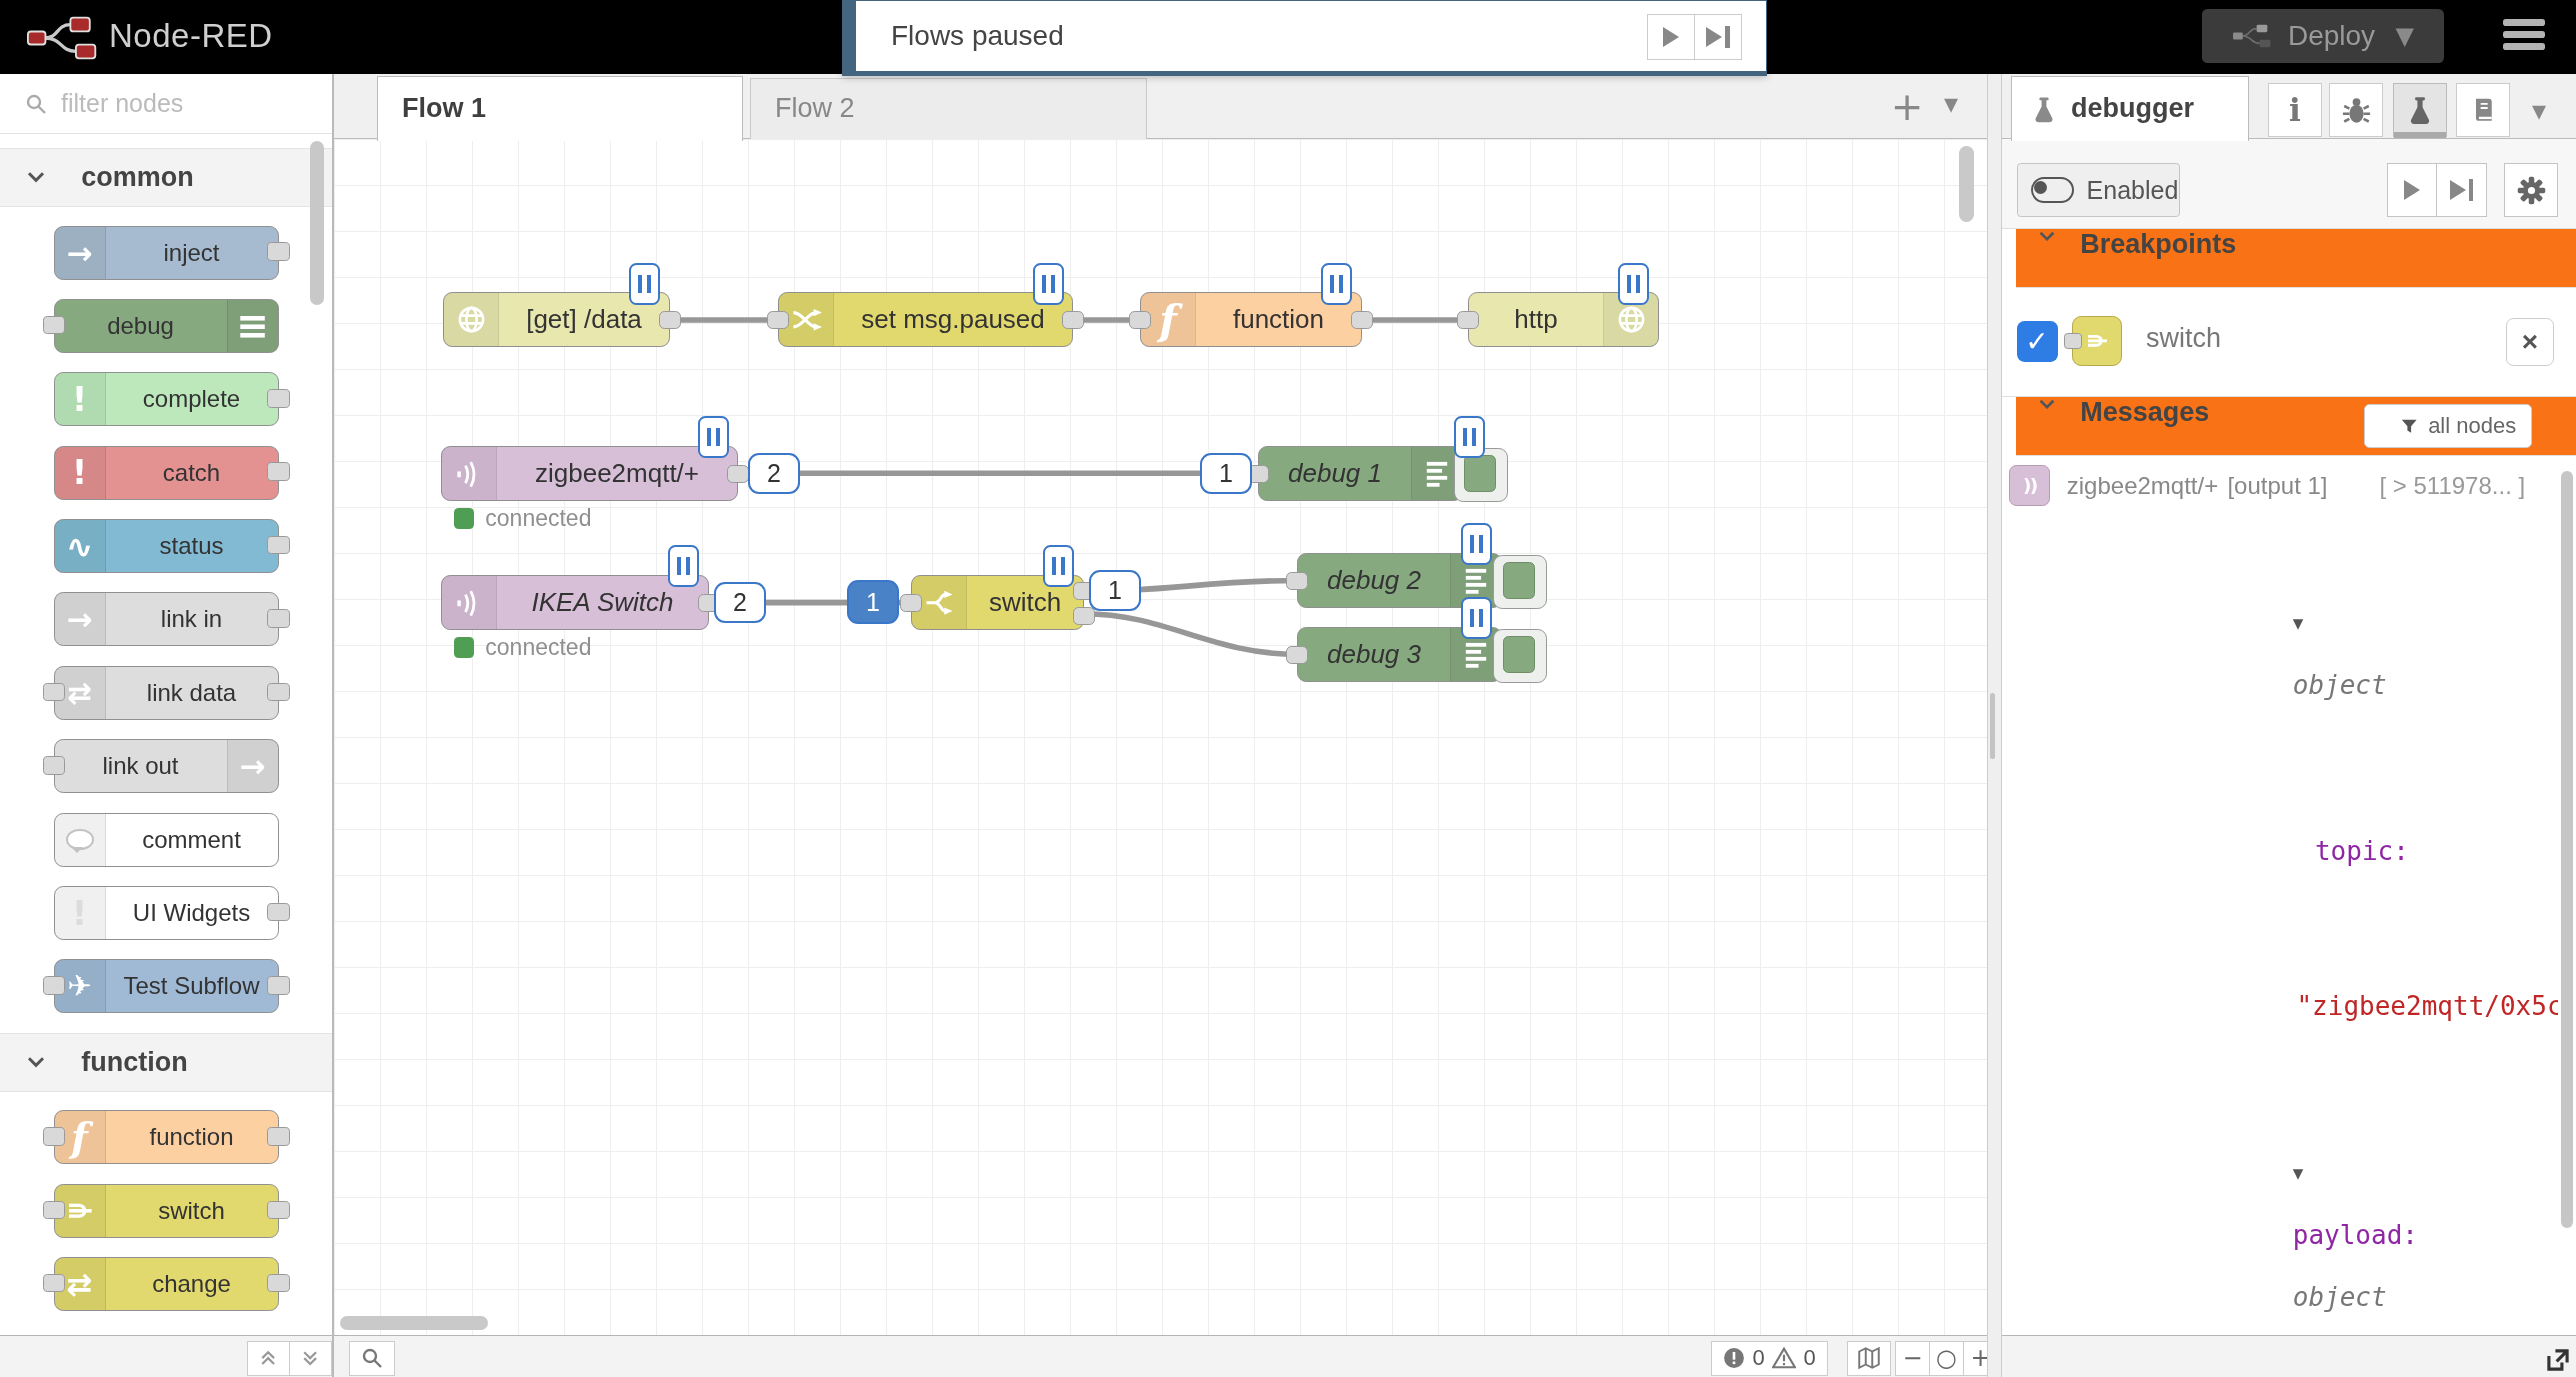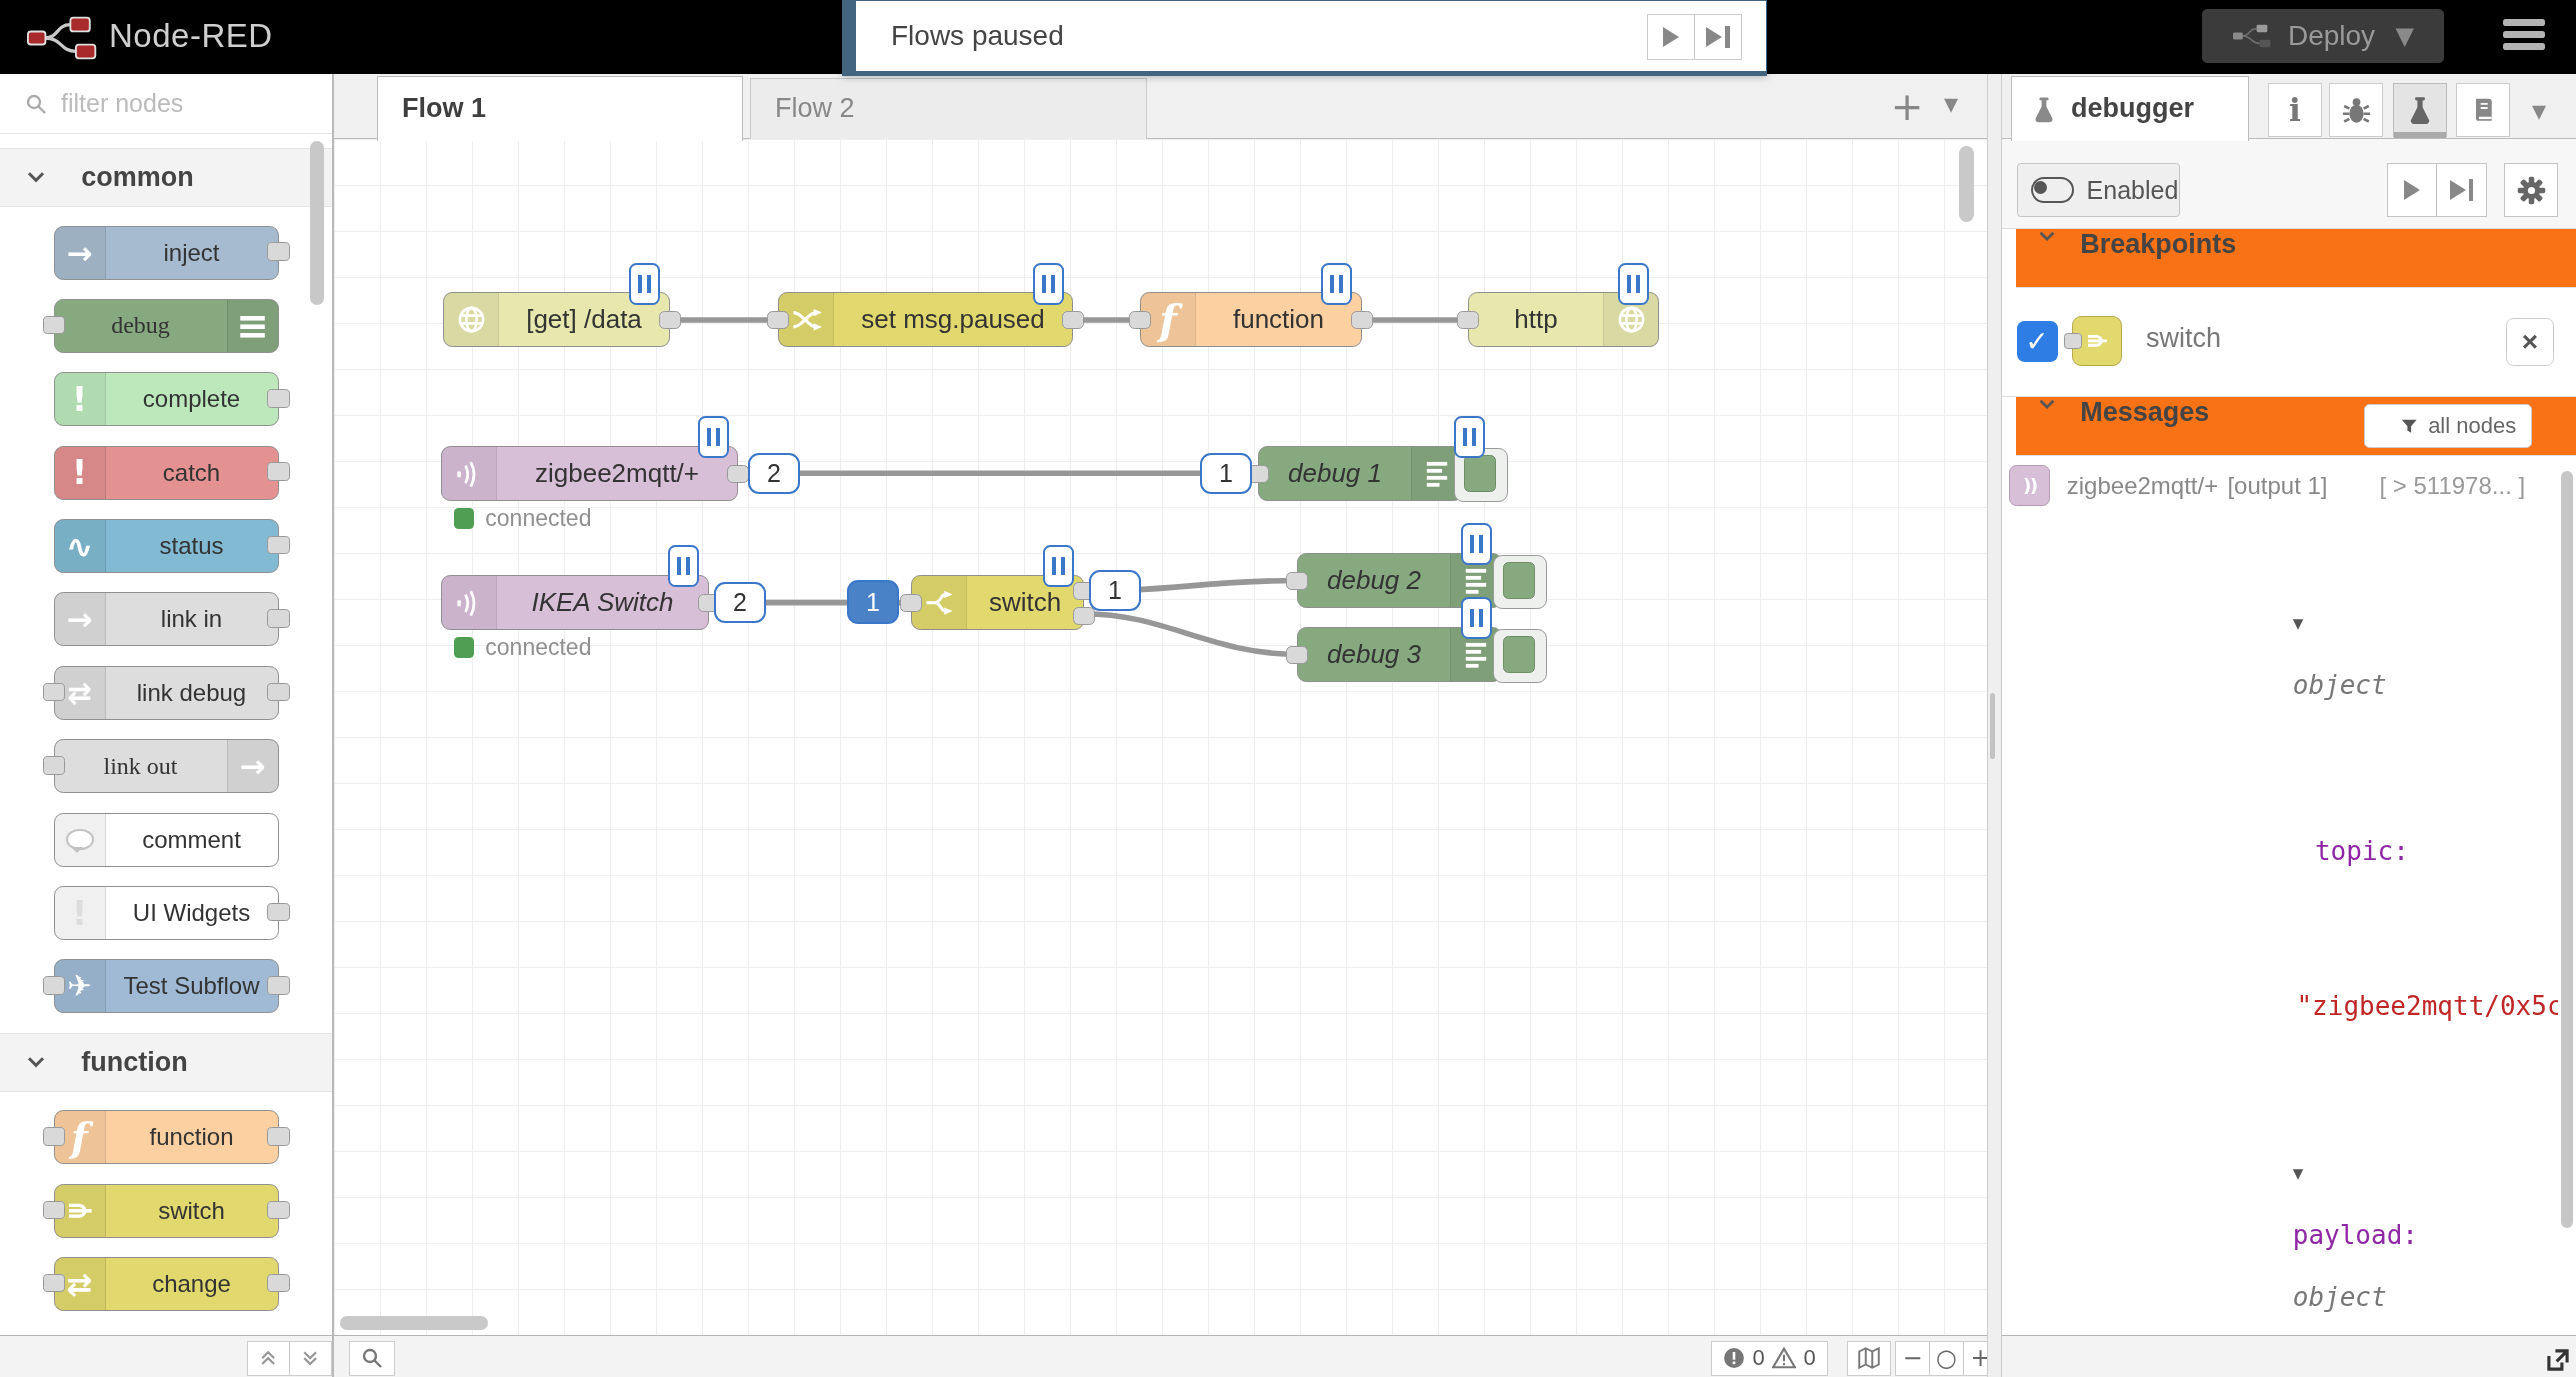--- a/index.html
+++ b/index.html
@@ -57,21 +57,21 @@
            display:flex;align-items:center;gap:13px;}
   .pal-cat svg{margin-left:24px;}
   .pal-cat-label{font-size:27px;font-weight:bold;color:#444;margin-left:20.3px;}
   .pal-items{padding-top:18.5px;}
   .pnode{position:relative;width:225px;height:54px;margin:0 auto 19.4px auto;border:1.8px solid #909090;border-radius:9.2px;
          display:flex;box-sizing:border-box;}
   .picon{width:50px;display:flex;align-items:center;justify-content:center;position:relative;
          background:rgba(0,0,0,0.06);border-right:0.9px solid rgba(0,0,0,0.10);
          font-family:"DejaVu Sans",sans-serif;color:#fff;font-size:31px;font-weight:bold;border-radius:7.4px 0 0 7.4px;}
   .icon-right .picon{order:2;border-right:none;border-left:0.9px solid rgba(0,0,0,0.10);border-radius:0 7.4px 7.4px 0;}
-  .icon-right .plabel{order:1;font-family:Liberation Serif, serif;}
+  .icon-right .plabel{order:1;}
   .plabel{flex:1;display:flex;align-items:center;justify-content:center;font-size:24px;color:#333;}
   .pp{position:absolute;top:50%;margin-top:-10.2px;width:20.3px;height:16.6px;background:#d9d9d9;border:1.8px solid #999;
       border-radius:4.6px;display:none;}
   .pp.in{left:-12px}.pp.out{right:-12px}
   .has-in .pp.in{display:block}.has-out .pp.out{display:block}
   .ic-inject::before{content:"→";}
   .ic-debug::before{content:"≡";font-size:39px;}
   .ic-excl::before{content:"!";font-size:33px;}
   .ic-excl-light::before{content:"!";font-size:33px;color:#dcdcdc;}
   .ic-status::before{content:"∿";font-size:33px;}
@@ -298,21 +298,21 @@
 
                 <div class="pnode icon-left has-out" style="background-color: rgb(221, 221, 221);">
                   <span class="picon ic-link"></span>
                   <span class="plabel">link in</span>
 
                   <span class="pp out"></span>
                 </div>
 
                 <div class="pnode icon-left has-in has-out" style="background-color: rgb(221, 221, 221);">
                   <span class="picon ic-linkcall"></span>
-                  <span class="plabel">link debug</span>
+                  <span class="plabel">link data</span>
                   <span class="pp in"></span>
                   <span class="pp out"></span>
                 </div>
 
                 <div class="pnode icon-right has-in" style="background-color: rgb(221, 221, 221);">
                   <span class="picon ic-link"></span>
                   <span class="plabel">link out</span>
                   <span class="pp in"></span>
 
                 </div>

